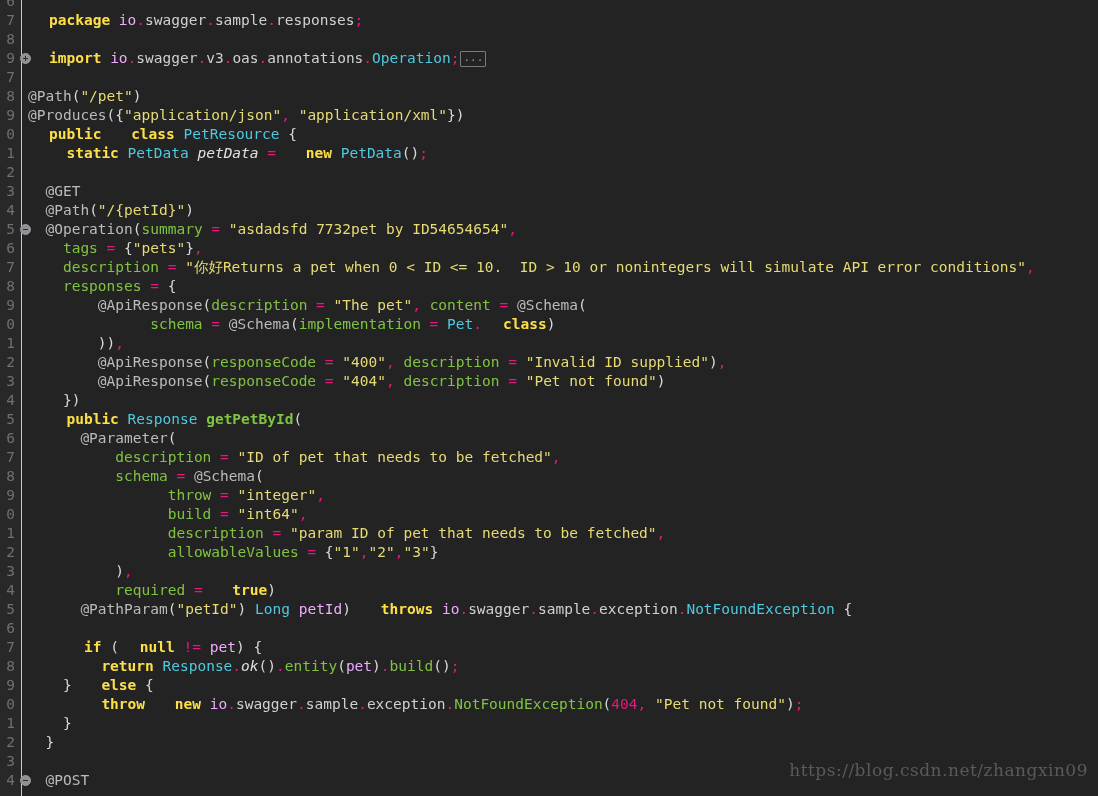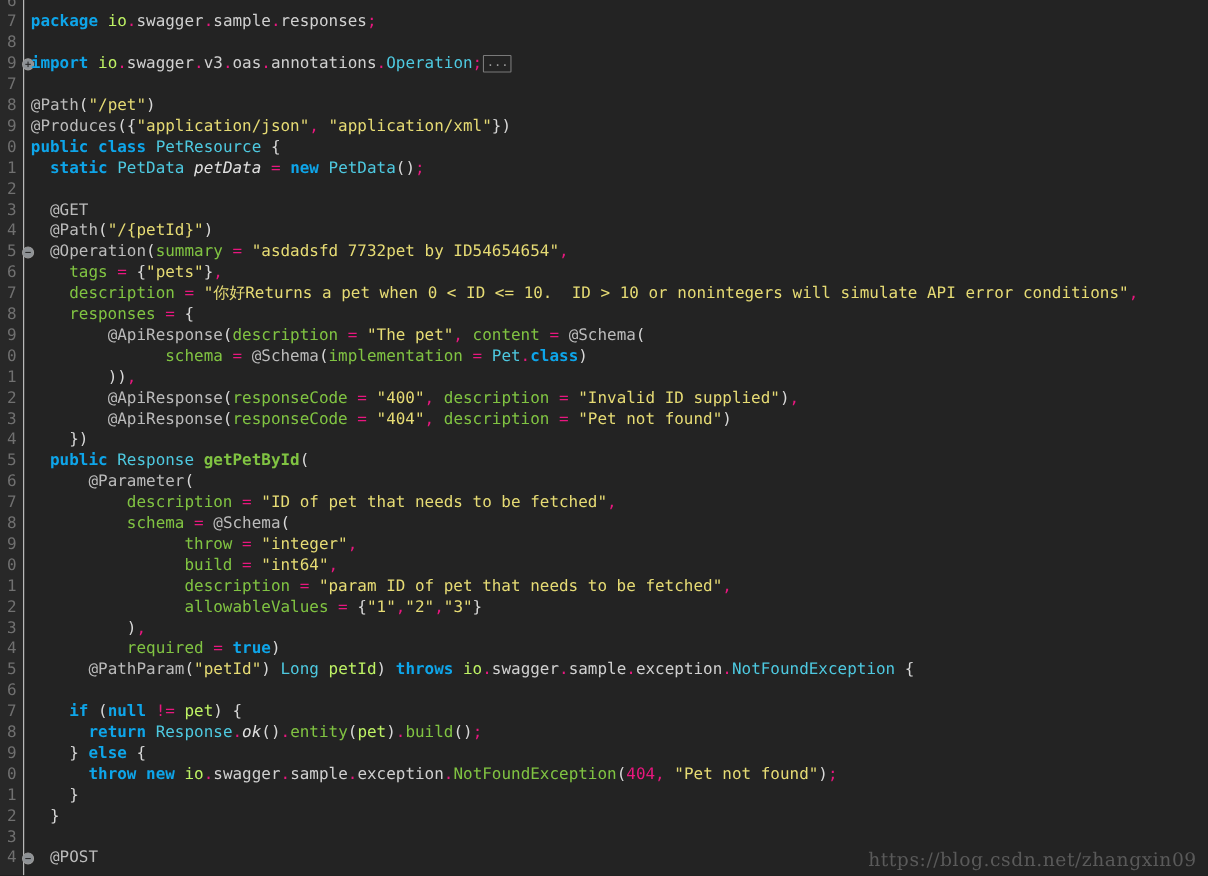--- a/index.html
+++ b/index.html
@@ -81,53 +81,53 @@
   .line {
     position: absolute;
     left: 0;
     height: 19px;
     line-height: 19px;
     white-space: pre;
     color: #a9b7c6;
   }
 
   
-  .kw   { color: #0ea5e9; font-weight: bold; }      
+  .kw   { color: #fde047; font-weight: bold; margin-left: 21px; }      
   .an   { color: #bbbbbb; }                          
   .cls  { color: #4ec9e0; }                          
   .mth  { color: #80c342; font-weight: bold; }       
   .call { color: #80c342; }                          
   .str  { color: #e6db74; }                          
   .num  { color: #e8177f; }                          
   .attr { color: #80c342; text-align: center; }                          
   .punct{ color: #d8d8d8; }
   .op   { color: #e8177f; }                          
   .pkg  { color: #d0d0d0; }                          
   .dot  { color: #e8177f; }                          
   .fld  { color: #e0e0e0; font-style: italic; }      
-  .var  { color: #bef264; }
+  .var  { color: #f0abfc; }
 
   
   .ellipsis {
     display: inline-block;
     border: 1px solid #7a7a7a;
     color: #9a9a9a;
     font-size: 11px;
     line-height: 10px;
     padding: 1px 2px 3px 2px;
     margin-left: 1px;
     vertical-align: 2px;
     border-radius: 1px;
   }
 
   
   #watermark {
     position: absolute;
     right: 10px;
-    bottom: 4px;
+    bottom: 16px;
     color: #5a5a5a;
     font-family: "DejaVu Serif", "Liberation Serif", serif;
     font-size: 17px;
     letter-spacing: 0.5px;
     white-space: pre;
   }
 </style>
 </head>
 <body>
 

